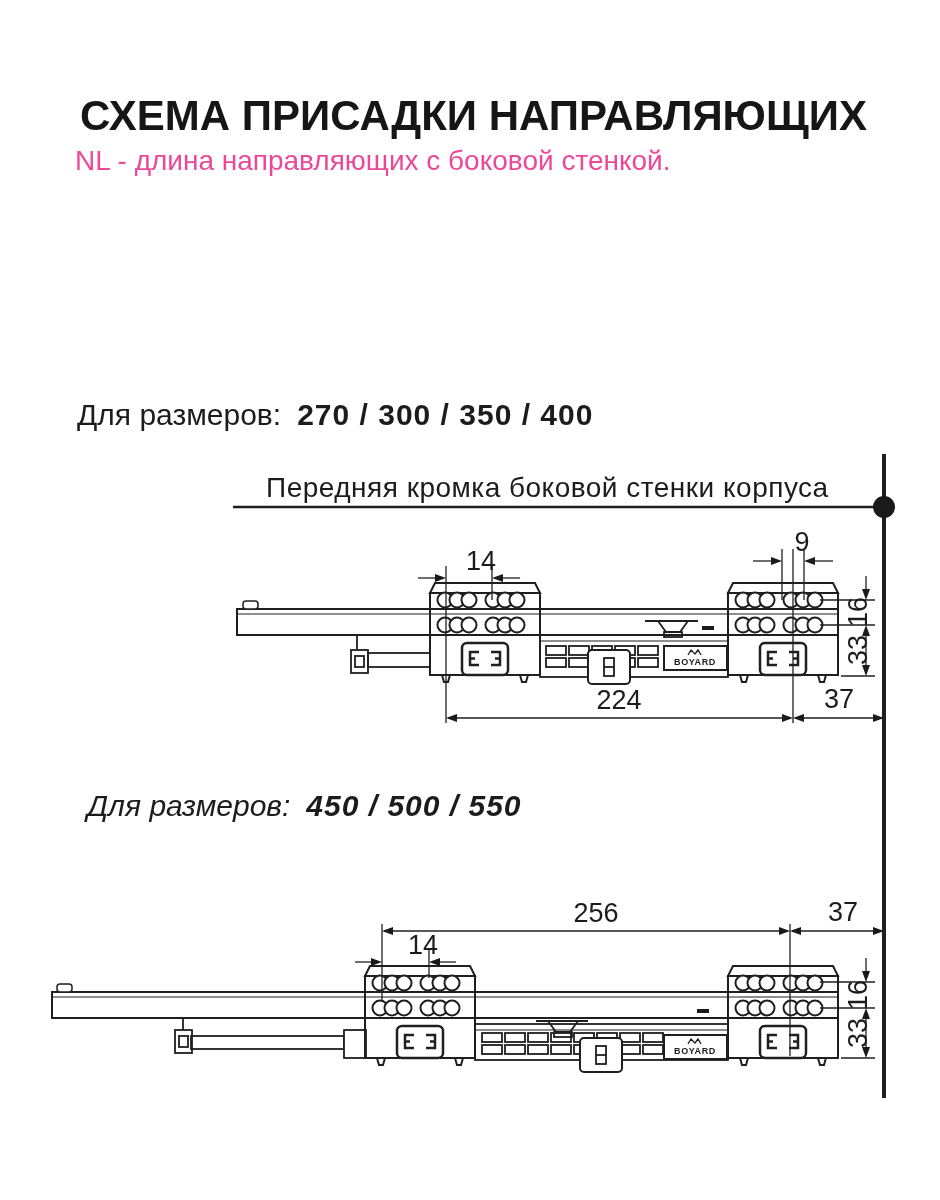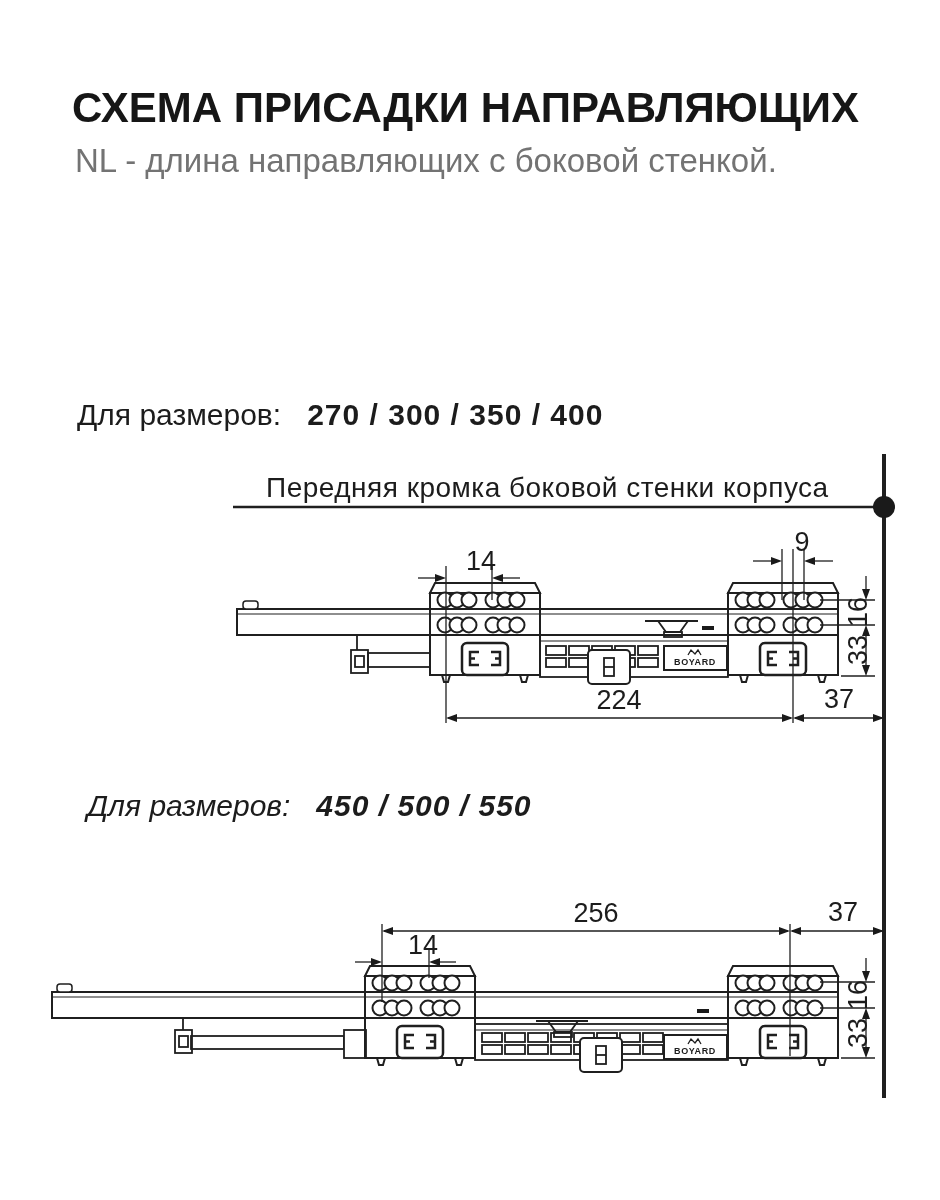--- a/index.html
+++ b/index.html
@@ -1,21 +1,21 @@
 <!DOCTYPE html>
 <html><head>
 <meta charset="utf-8">
 <style>
   html,body{margin:0;padding:0;background:#fff;}
   body{width:940px;height:1200px;font-family:"Liberation Sans",sans-serif;color:#1c1c1c;}
   .canvas{position:relative;width:940px;height:1200px;overflow:hidden;background:#fff;}
-  .page-title{position:absolute;left:72px;top:84px;margin:0;font-size:42px;font-weight:700;letter-spacing:0;white-space:nowrap;color:#161616;}
-  .desc{position:absolute;left:75px;top:144px;font-size:33px;line-height:34px;color:#737373;}
+  .page-title{position:absolute;left:72px;top:84px;margin:8px;font-size:42px;font-weight:700;letter-spacing:0;white-space:nowrap;color:#161616;}
+  .desc{position:absolute;left:75px;top:144px;font-size:28px;line-height:34px;color:#ec4899;}
   .sec{position:absolute;font-size:30px;white-space:nowrap;color:#1c1c1c;}
-  .sec .num{font-weight:700;margin-left:26px;letter-spacing:1px;}
+  .sec .num{font-weight:700;margin-left:16px;letter-spacing:1px;}
   .sec1{left:77px;top:398px;}
   .sec2{left:87px;top:789px;font-style:italic;}
   svg.draw{position:absolute;left:0;top:0;}
   svg text{font-family:"Liberation Sans",sans-serif;fill:#1c1c1c;}
   .dim{font-size:27px;}
   .edge{font-size:28px;letter-spacing:.5px;}
   .brand{font-size:9px;font-weight:700;letter-spacing:.6px;}
 </style>
 </head>
 <body>

